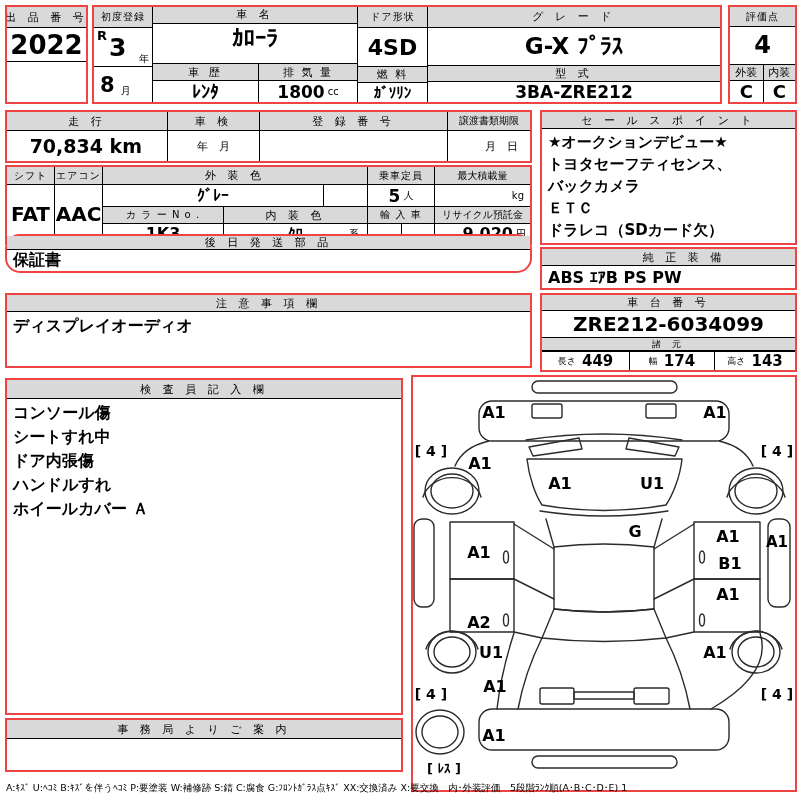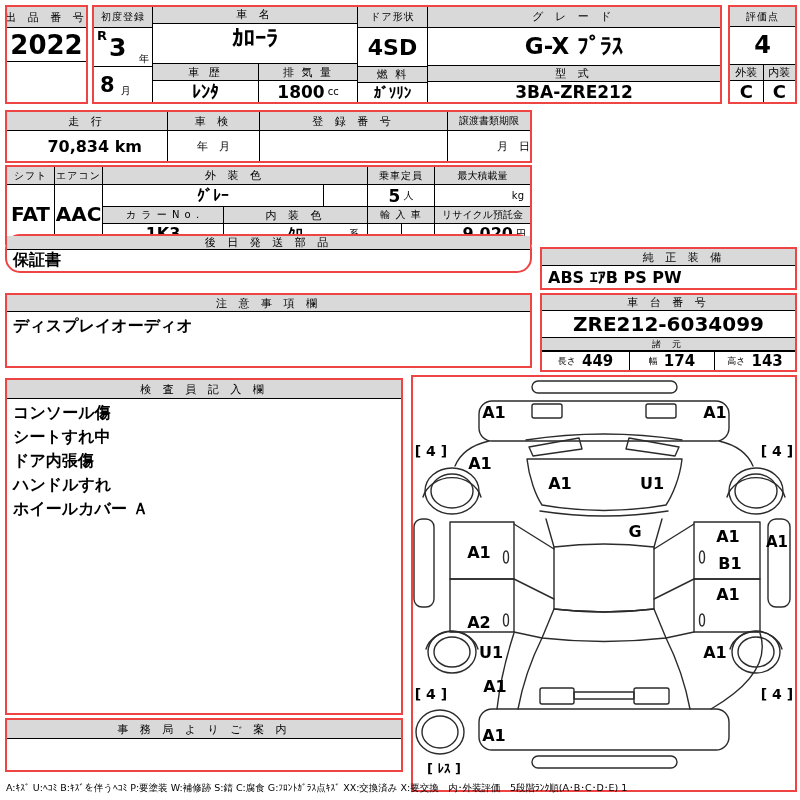--- a/index.html
+++ b/index.html
@@ -83,36 +83,46 @@
     </div>
     <div class="row bt" style="flex:1;">
       <div class="val" style="width:50%;font-size:18px;">C</div>
       <div class="val bl" style="flex:1;font-size:18px;">C</div>
     </div>
   </div>
 
   <div class="box row" style="left:5px;top:110px;width:527px;height:53px;">
     <div class="col" style="width:160px;">
       <div class="hdr" style="height:19px;">走 行</div>
-      <div class="val" style="flex:1;font-size:16px;justify-content:flex-end;padding-right:25px;padding-left:24px;">70,834 km</div>
+      <div class="val" style="flex:1;font-size:19px;justify-content:flex-end;padding-right:25px;padding-left:24px;">70,834 km</div>
     </div>
     <div class="col bl" style="width:92px;">
       <div class="hdr" style="height:19px;">車 検</div>
       <div class="val" style="flex:1;font-size:11px;font-weight:normal;">年　月</div>
     </div>
     <div class="col bl" style="width:188px;">
       <div class="hdr" style="height:19px;">登 録 番 号</div>
       <div class="val" style="flex:1;"></div>
     </div>
     <div class="col bl" style="flex:1;">
       <div class="hdr small" style="height:19px;">譲渡書類期限</div>
-      <div class="val" style="flex:1;font-size:11px;font-weight:normal;justify-content:flex-end;padding-right:0;">月　日</div>
-    </div>
-  </div>
-
+      <div class="val" style="flex:1;font-size:11px;font-weight:normal;justify-content:flex-end;padding-right:12px;">月　日</div>
+    </div>
+  </div>
+
+  <div class="box col" style="left:540px;top:110px;width:257px;height:135px;">
+    <div class="hdr" style="height:19px;">セ ー ル ス ポ イ ン ト</div>
+    <div class="lines">
+      <div>★オークションデビュー★</div>
+      <div>トヨタセーフティセンス、</div>
+      <div>バックカメラ</div>
+      <div>ＥＴＣ</div>
+      <div>ドラレコ（SDカード欠）</div>
+    </div>
+  </div>
 
   <div class="box row" style="left:5px;top:165px;width:527px;height:80px;">
     <div class="col" style="width:47px;">
       <div class="hdr tight" style="height:18px;font-size:10px;">シフト</div>
       <div class="val" style="flex:1;font-size:20px;">FAT</div>
     </div>
     <div class="col bl" style="width:48px;">
       <div class="hdr tight" style="height:18px;font-size:10px;">エアコン</div>
       <div class="val" style="flex:1;font-size:20px;">AAC</div>
     </div>

